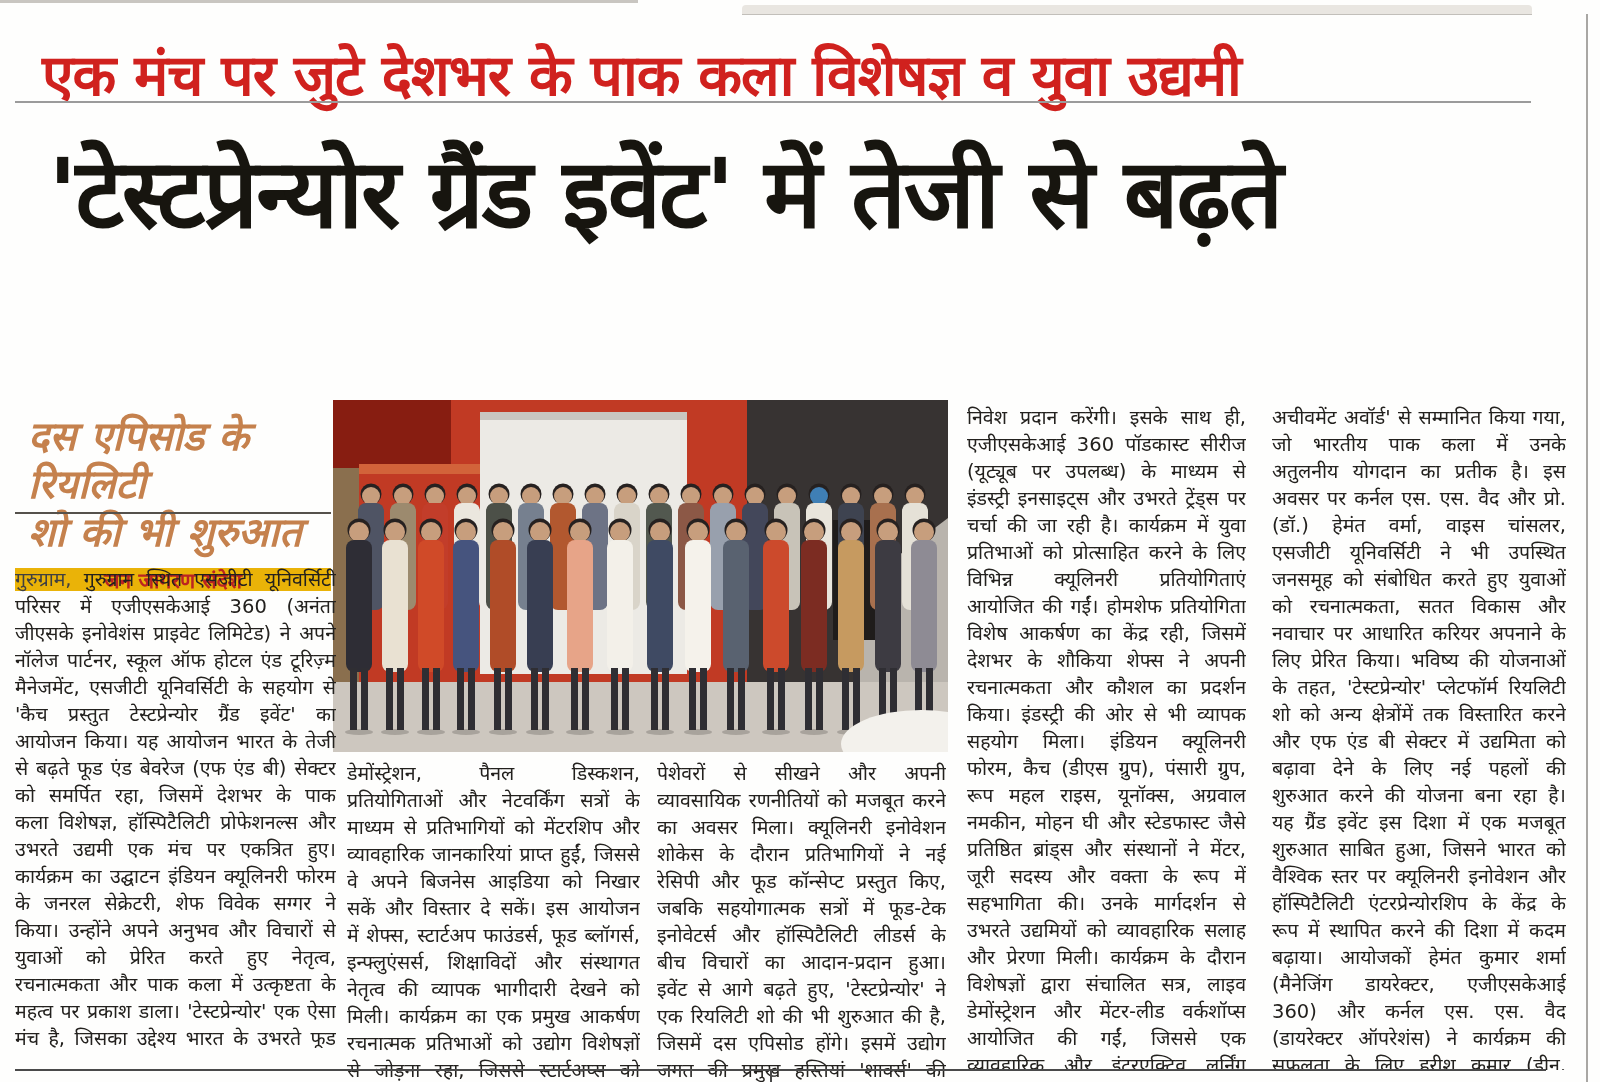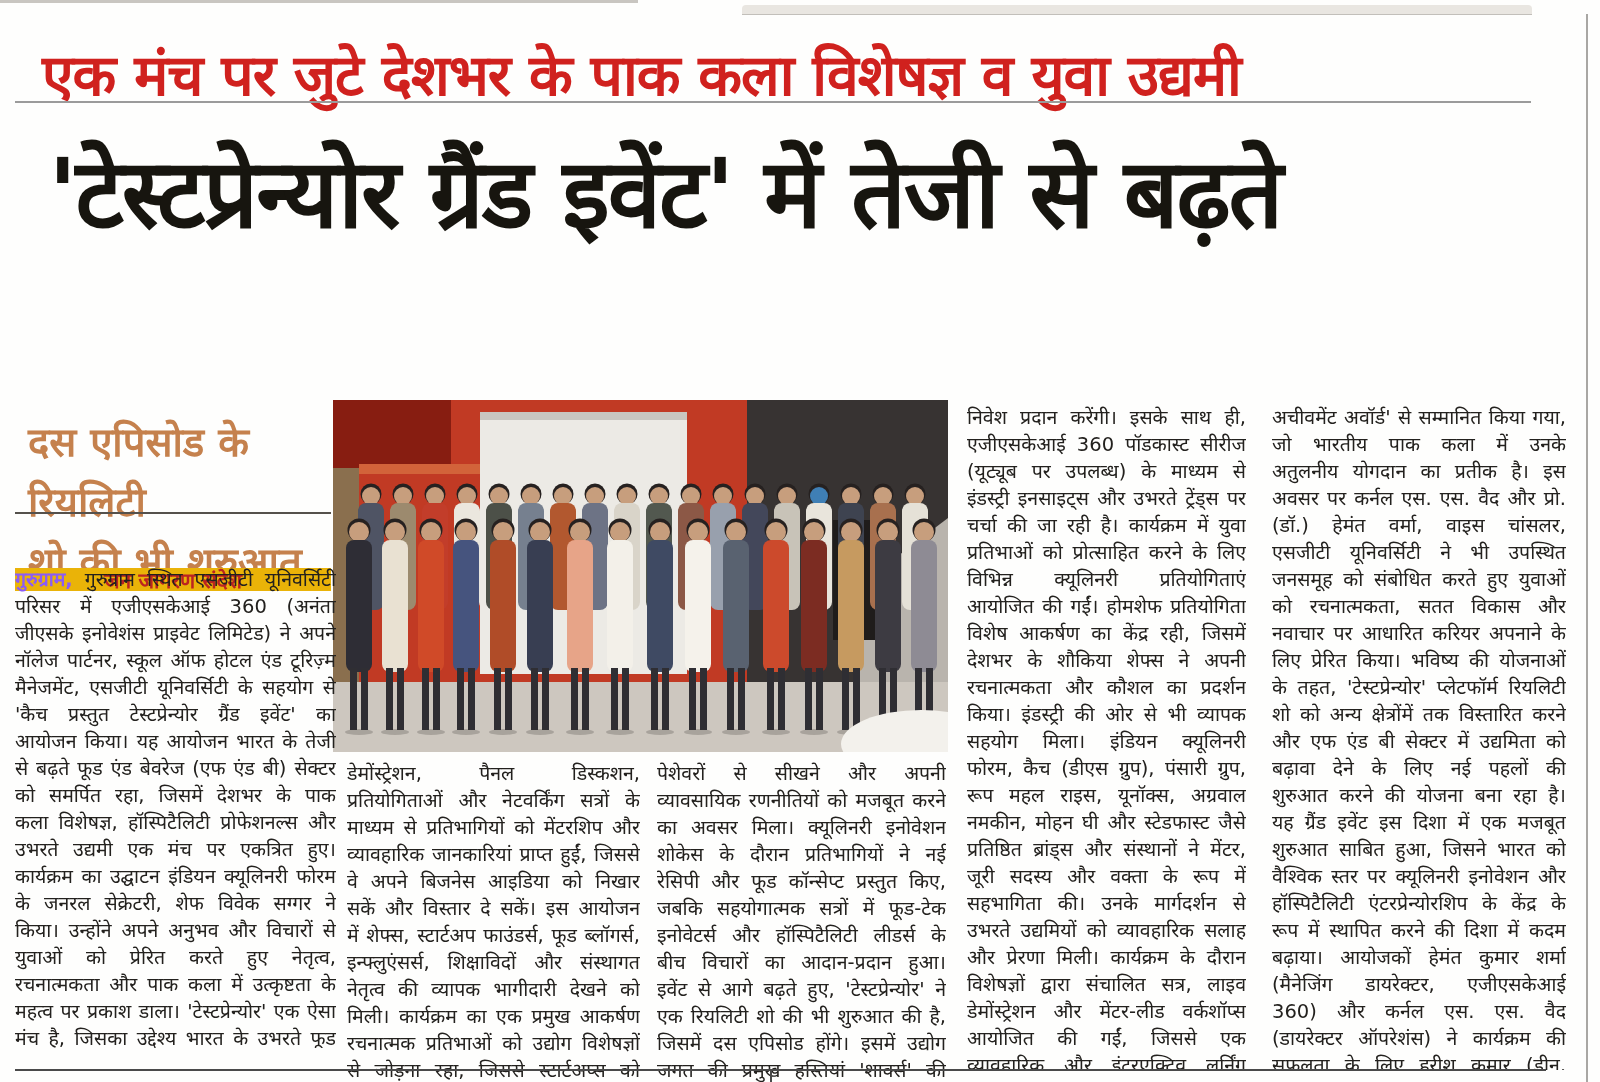--- a/index.html
+++ b/index.html
@@ -19,39 +19,40 @@
   }
   .kicker-rule{position:absolute;left:15px;top:101px;width:1516px;height:2px;background:#9b9b9b;}
   .headline{
     position:absolute;left:40px;top:112px;margin:8px;width:1520px;
     font-size:96px;line-height:148px;font-weight:800;letter-spacing:-2px;
     color:var(--headline_black,#17150f);
   }
   .headline .hl-line{display:block;white-space:nowrap;}
   .subhead{
     position:absolute;left:28px;top:412px;width:300px;
-    font-size:40px;line-height:60px;font-weight:700;
+    font-size:40px;line-height:48px;font-weight:700;
     color:var(--subhead_tan,#c5814d);
+    font-style:italic;
   }
   .subhead-rule{position:absolute;left:15px;top:512px;width:316px;height:2px;background:#55514c;}
   .byline-band{
     position:absolute;left:15px;top:568px;width:316px;height:23px;
     background:#eab308;display:flex;align-items:center;justify-content:center;
     font-size:21px;font-weight:700;color:var(--byline_red,#bb2421);
   }
   .bodycol{
     position:absolute;font-size:19.5px;line-height:27px;color:#23211e;
     text-align:justify;overflow:hidden;word-spacing:1px;
   }
   .col1{left:15px;top:566px;width:321px;height:482px;}
   .col2{left:347px;top:760px;width:293px;height:322px;}
   .col3{left:657px;top:760px;width:289px;height:322px;}
   .col4{left:967px;top:404px;width:279px;height:666px;}
   .col5{left:1272px;top:404px;width:294px;height:666px;}
-  .dateline{font-weight:700;color:#8b5cf6;}
+  .dateline{font-weight:400;color:#404040;}
   .photo{
     position:absolute;left:333px;top:400px;width:615px;height:352px;
     background:#d8d3cc;overflow:hidden;
   }
   .photo svg{display:block;}
   .bottom-rule{position:absolute;left:15px;top:1069px;width:1531px;height:2px;background:#4a4a4a;}
   .bottom-tick{left:770px;top:1071px;width:2px;height:11px;background:#4a4a4a;}
 </style>
 </head>
 <body>

